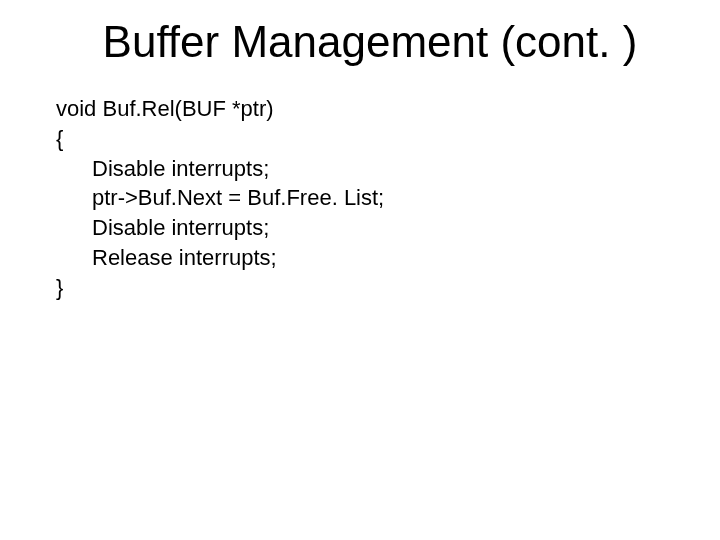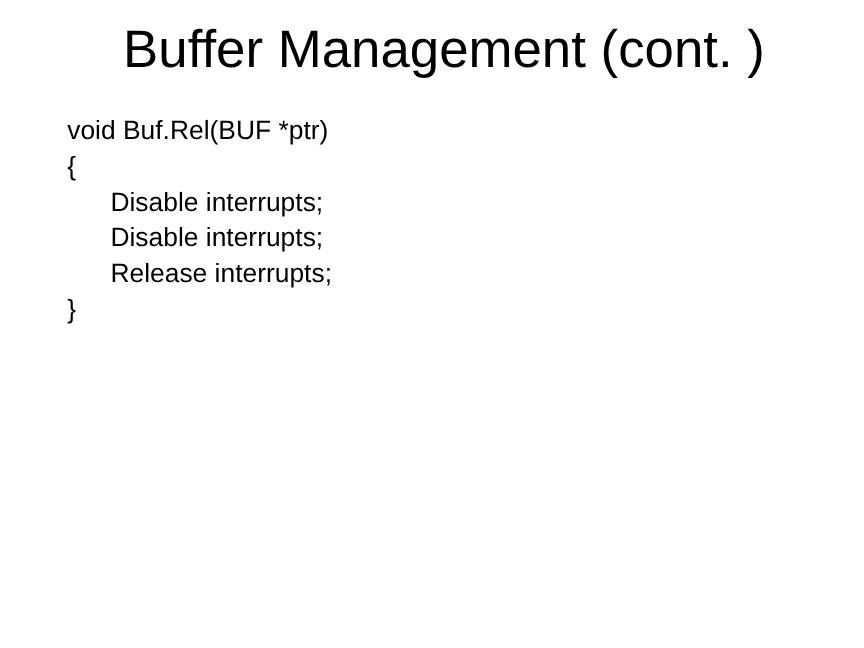--- a/index.html
+++ b/index.html
@@ -42,17 +42,18 @@
 </head>
 <body>
 
 <div class="slide">
   <div class="title">Buffer Management (cont. )</div>
 
   <div class="code">
     <div class="line">void Buf.Rel(BUF *ptr)</div>
     <div class="line">{</div>
     <div class="line"><span class="indent">Disable interrupts;</span></div>
+    <div class="line"><span class="indent">ptr-&gt;Buf.Next = Buf.Free. List;</span></div>
     <div class="line"><span class="indent">Disable interrupts;</span></div>
     <div class="line"><span class="indent">Release interrupts;</span></div>
     <div class="line">}</div>
   </div>
 </div>
 
 </body></html>

